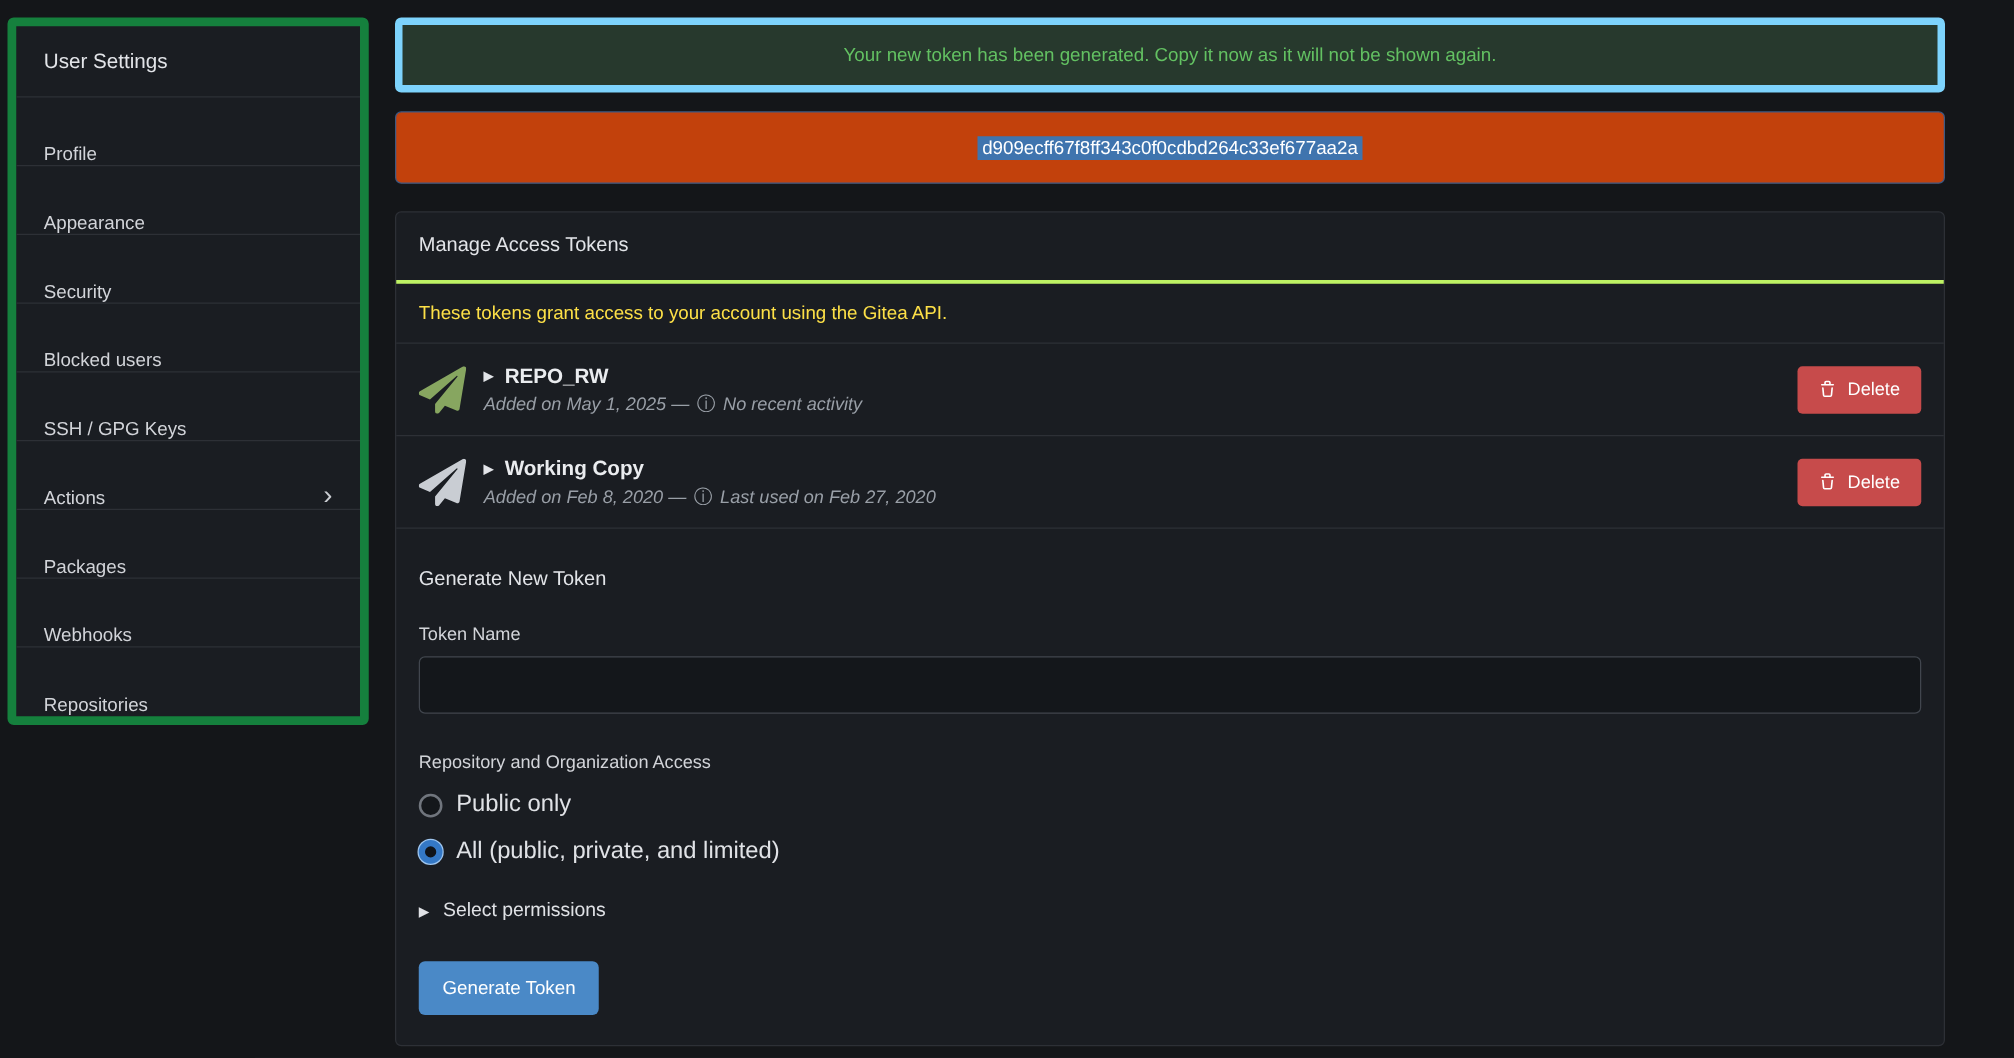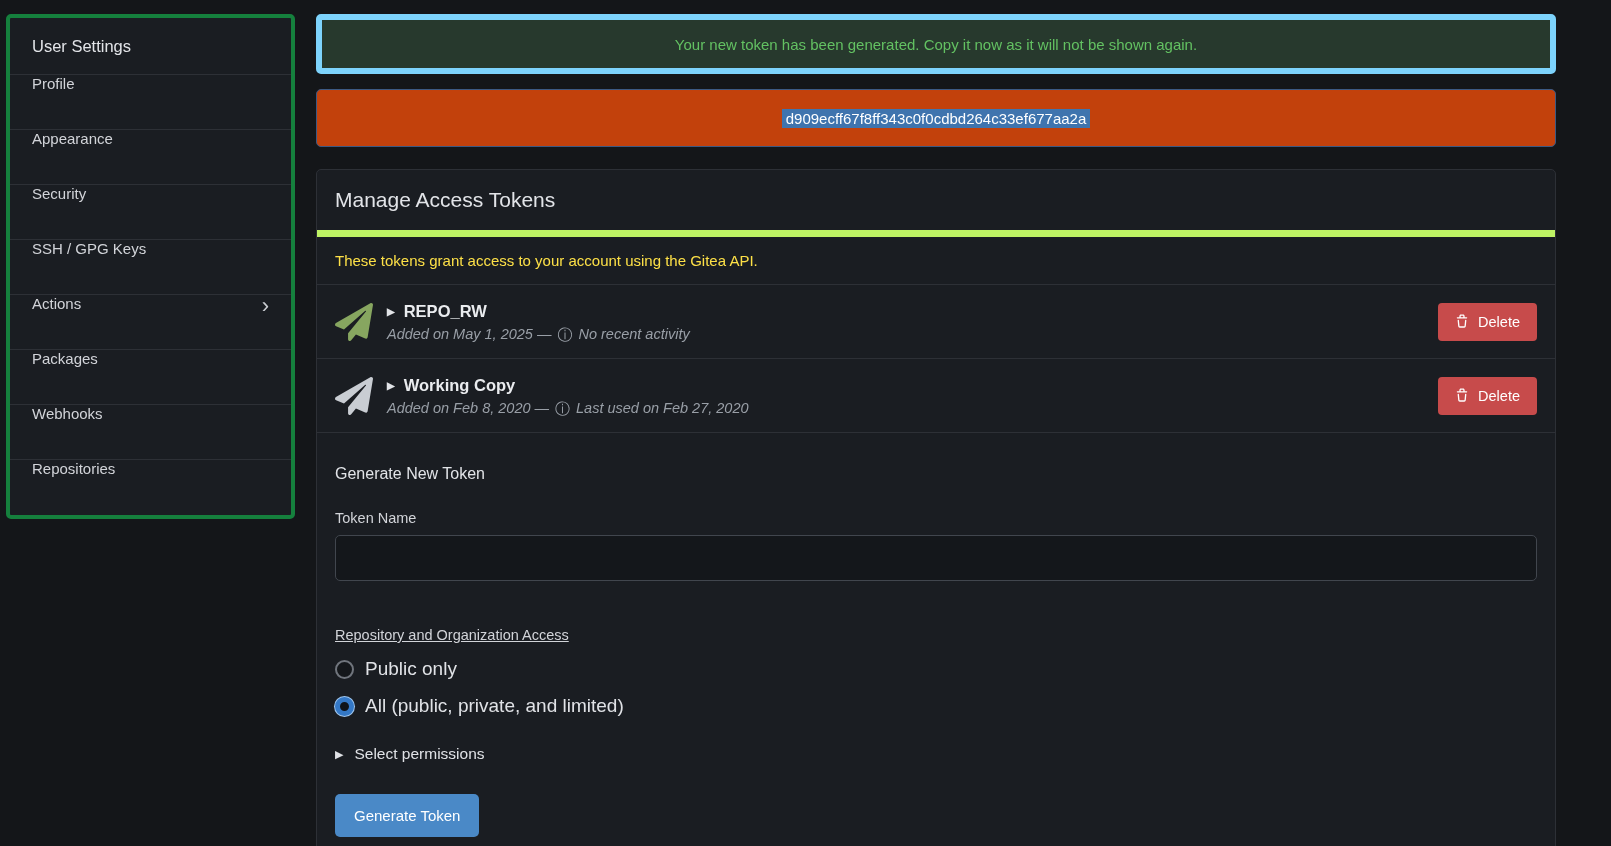--- a/index.html
+++ b/index.html
@@ -7,27 +7,27 @@
   body {
     background:#141619;
     font-family:"Liberation Sans", sans-serif;
     color:#d7d9dd;
     overflow:hidden;
   }
   .page { display:flex; align-items:flex-start; padding:14px 0 0 6px; gap:21px; }
 
   
   .sidebar { width:289px; flex:none; }
-  .menu { background:#1a1d22; border:4px solid #15803d; border-radius:5px; overflow:hidden; }
+  .menu { background:#1a1d22; border:7px solid #15803d; border-radius:5px; overflow:hidden; }
   .menu-header {
     height:57px; display:flex; align-items:center; padding:0 22px;
     font-size:16.5px; color:#e2e4e8; border-bottom:1px solid #2d3036;
   }
   .menu-item {
-    height:55px; display:flex; align-items:flex-start; justify-content:space-between;
+    height:55px; display:flex; align-items:flex-end; justify-content:space-between;
     padding:0 22px; font-size:15px; color:#d2d4d9;
     border-bottom:1px solid #2d3036; cursor:pointer; text-decoration:none;
   }
   .menu-item:last-child { border-bottom:none; }
   .menu-item.active { background:#3a3d43; color:#e6e8eb; }
   .chevron { font-size:22px; color:#c9ccd1; line-height:1; }
 
   
   .main { width:1240px; flex:none; display:flex; flex-direction:column; }
 
@@ -39,21 +39,21 @@
   .token-box {
     margin-top:15px; height:58px; display:flex; align-items:center; justify-content:center;
     background:#c2410c; border:1px solid #3c5983; border-radius:5px;
     font-size:15px;
   }
   .token-value { background:#3f74ae; color:#ffffff; padding:1px 4px; }
 
   
   .panel { margin-top:22px; background:#1a1d22; border:1px solid #2d3036; border-radius:5px; }
   .panel-header {
-    padding:18px; font-size:21px; color:#e2e4e8; border-bottom:7px solid #bef264;
+    padding:18px; font-size:16px; color:#e2e4e8; border-bottom:3px solid #bef264;
   }
   .panel-desc { padding:15px 18px; font-size:15px; color:#fde047; border-bottom:1px solid #2d3036; }
 
   .token-row {
     min-height:74px; display:flex; align-items:center;
     padding:10px 18px; border-bottom:1px solid #2d3036;
   }
   .plane { width:38px; height:38px; margin-right:14px; flex:none; }
   .token-info { flex:1; min-width:0; }
   .token-title {
@@ -75,21 +75,21 @@
 
   
   .gen-section { padding:18px 18px 24px; }
   .gen-title { margin-top:14px; font-size:16px; color:#e2e4e8; }
   .field-label { display:block; margin-top:27px; font-size:14.5px; color:#d2d4d9; }
   .text-input {
     margin-top:9px; width:100%; height:46px;
     background:#14171b; border:1px solid #41464e; border-radius:5px;
     color:#e2e4e8; font-size:15px; padding:0 12px; font-family:inherit;
   }
-  .access-label { margin-top:46px;text-decoration:underline; }
+  .access-label { margin-top:31px; }
   .radio-row {
     display:flex; align-items:center; gap:11px; margin-top:15px;
     font-size:19px; color:#e0e2e6; cursor:pointer; width:max-content;
   }
   .radio {
     width:19px; height:19px; border-radius:50%; flex:none;
     border:2px solid #70757d; background:#14171b;
   }
   .radio.checked {
     border:5px solid #3478c6; background:#10141a;
@@ -115,20 +115,23 @@
     <nav class="menu">
       <div class="menu-header">User Settings</div>
       <div class="menu-item">
           <span>Profile</span>
         </div>
       <div class="menu-item">
           <span>Appearance</span>
         </div>
       <div class="menu-item">
           <span>Security</span>
+        </div>
+      <div class="menu-item">
+          <span>Blocked users</span>
         </div>
       <div class="menu-item">
           <span>SSH / GPG Keys</span>
         </div>
       <div class="menu-item">
         <span>Actions</span>
         <span class="chevron">›</span>
       </div>
       <div class="menu-item">
           <span>Packages</span>

